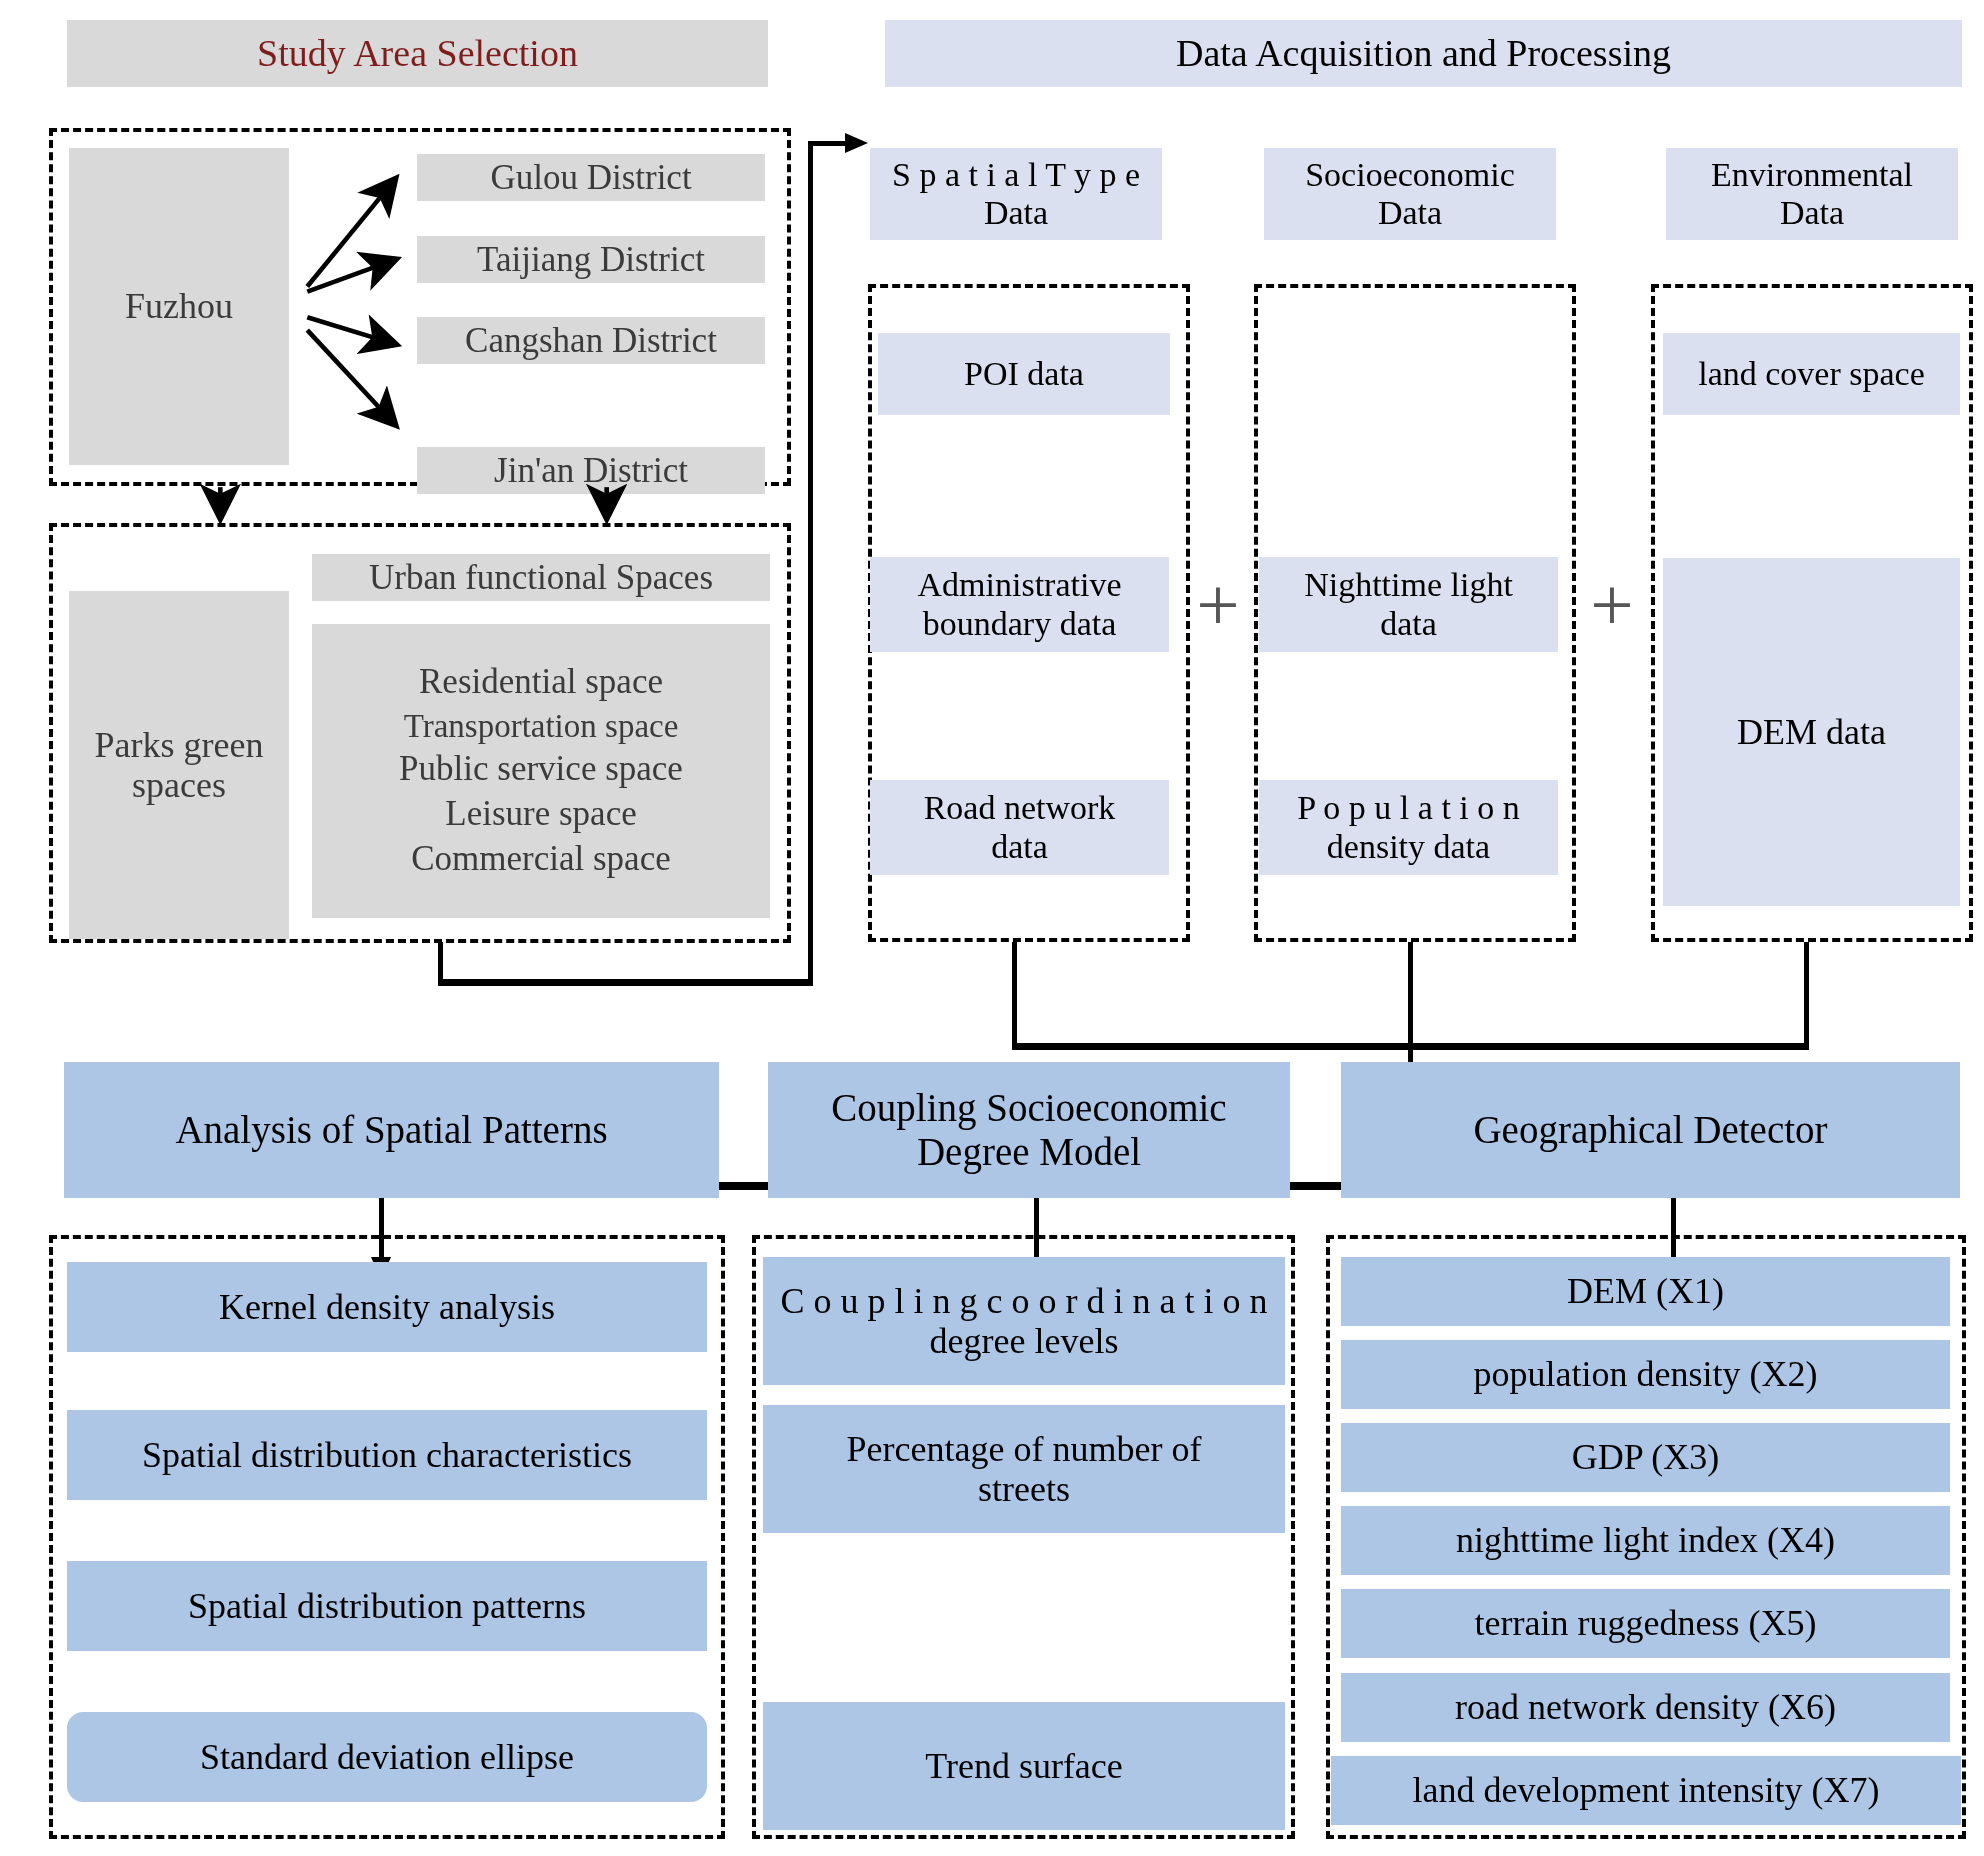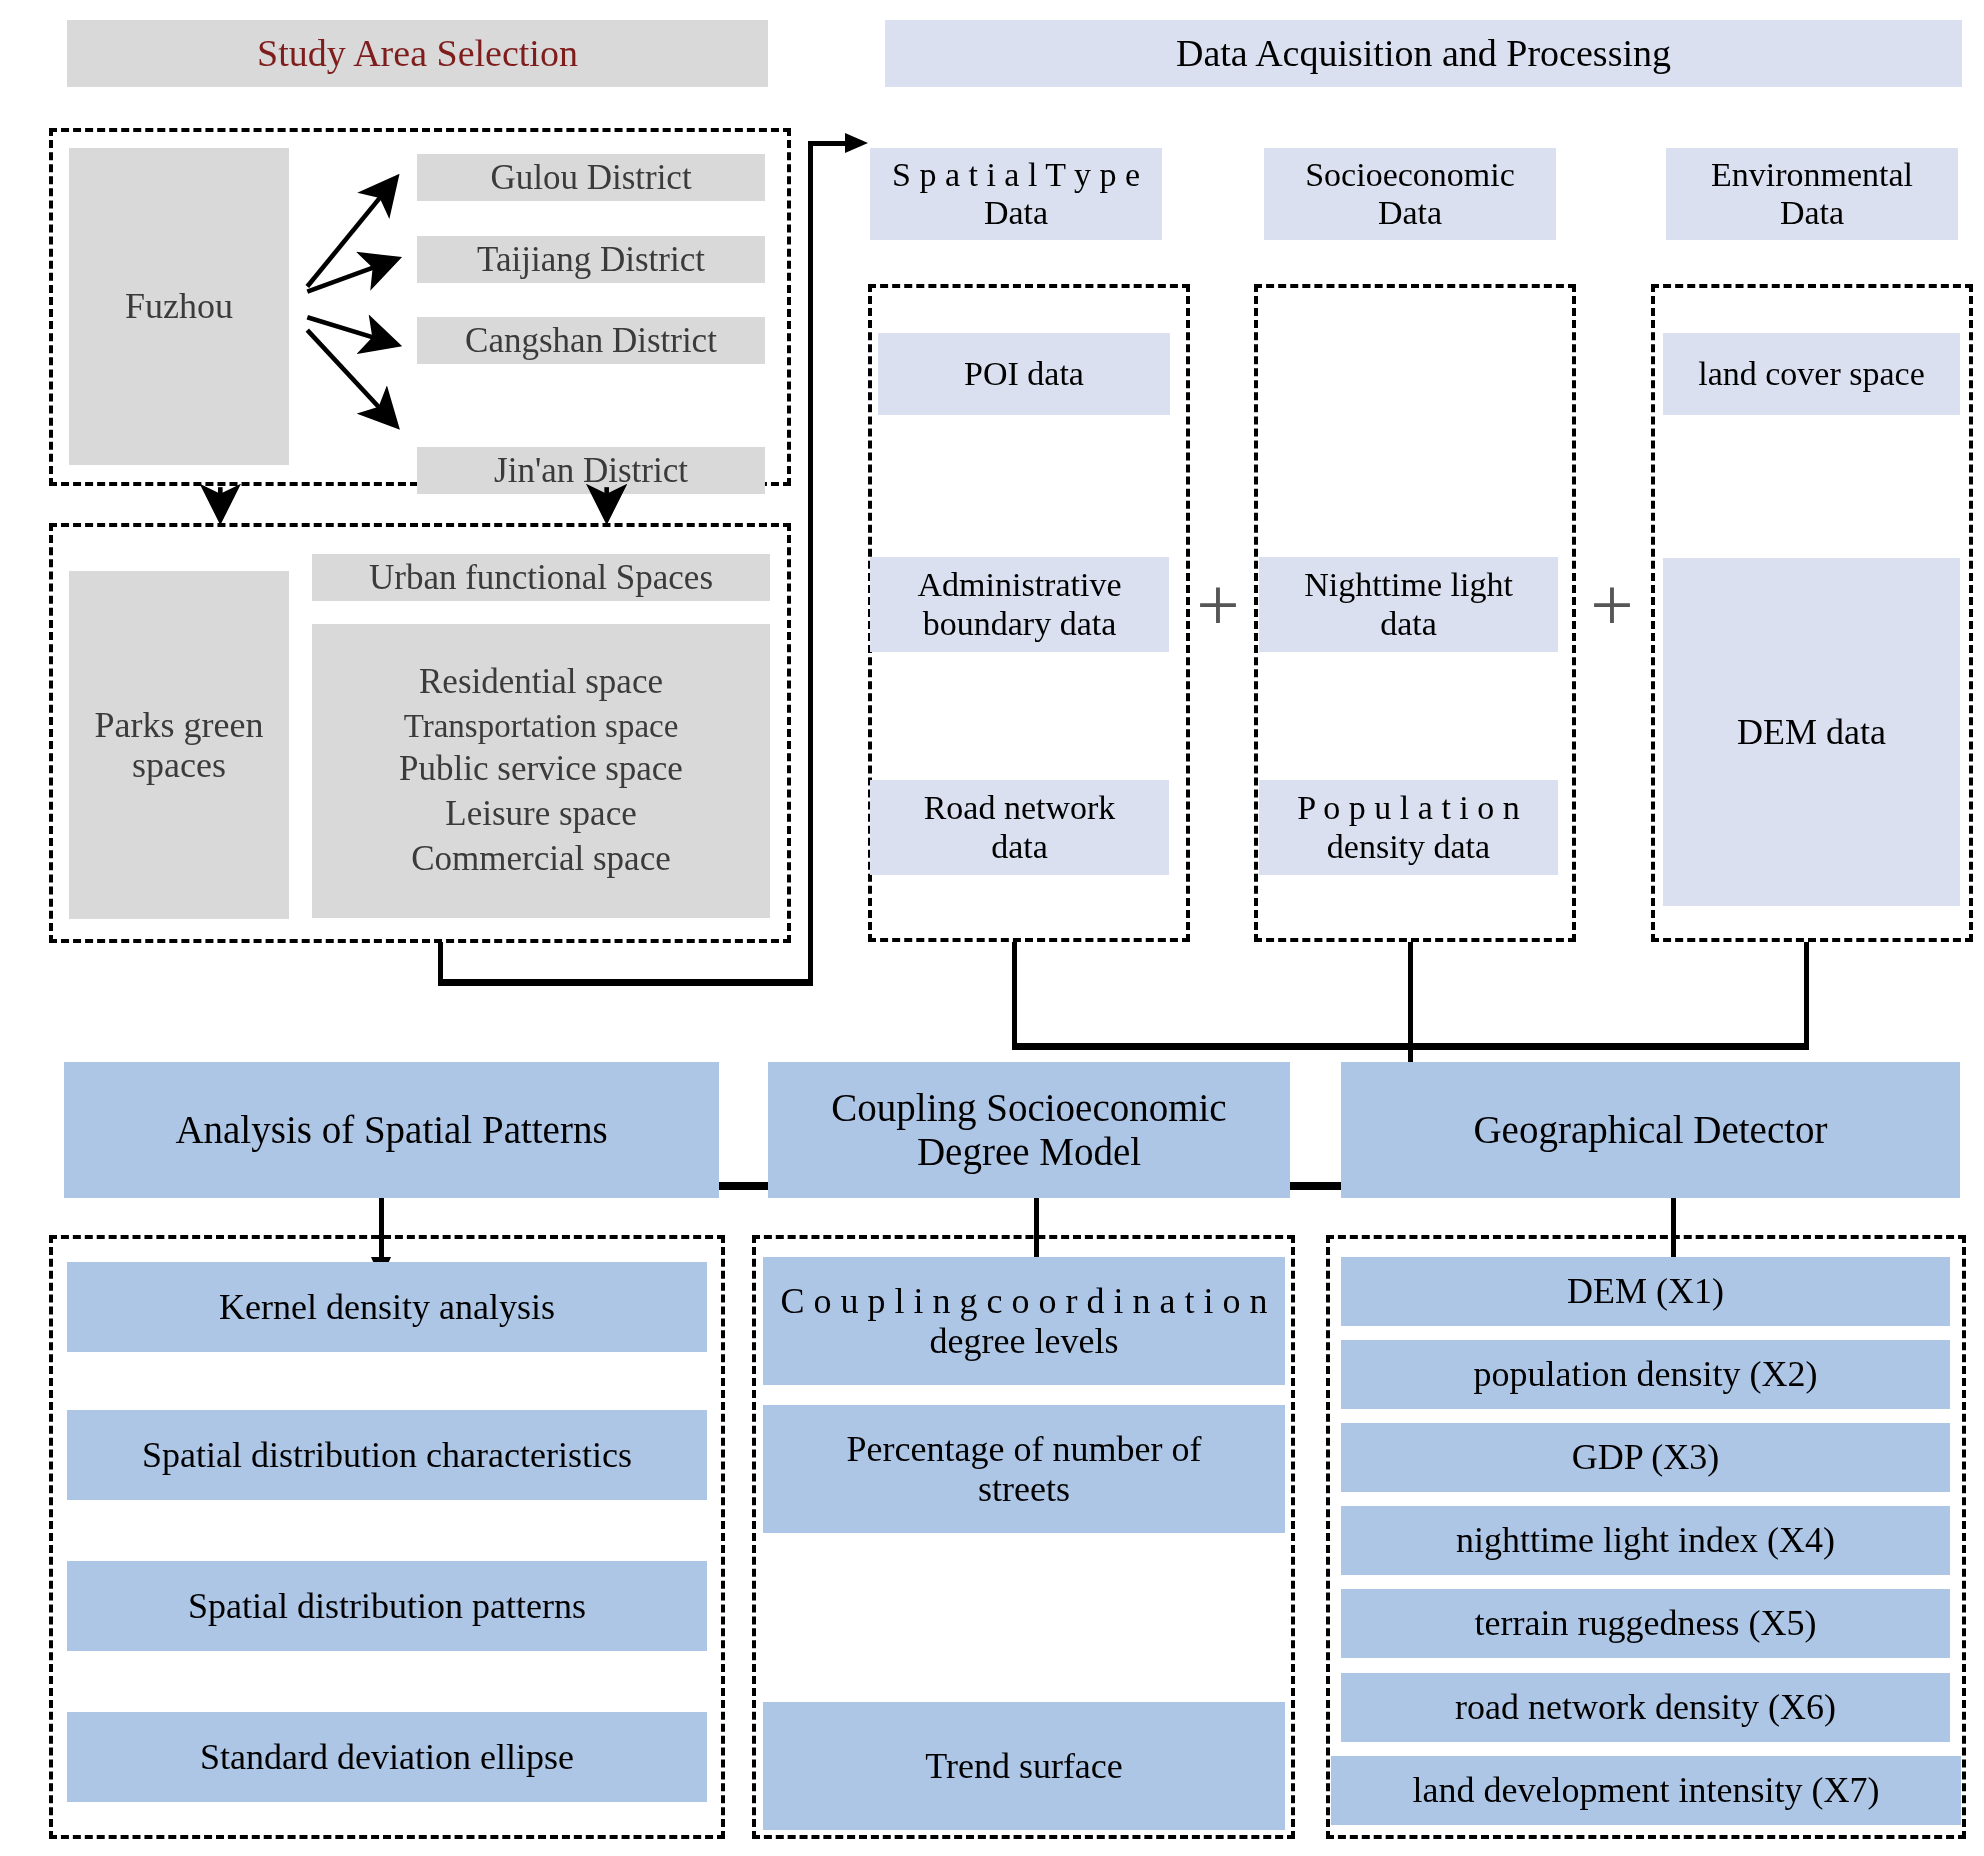--- a/index.html
+++ b/index.html
@@ -102,21 +102,21 @@
     </g>
 
     <g stroke="#000" stroke-width="9" fill="none">
       <line x1="430" y1="952" x2="430" y2="1010" marker-end="url(#ahd)"></line>
       <line x1="1185" y1="952" x2="1185" y2="1010" marker-end="url(#ahd)"></line>
     </g>
   </svg>
 
   <div class="abs dashframe" style="left:49px; top:523px; width:742px; height:420px;"></div>
 
-  <div class="abs box gray" style="left:69px; top:571px; width:220px; height:348px; font-size:36px; white-space:pre-line;">Parks  green
+  <div class="abs box gray" style="left:69px; top:591px; width:220px; height:348px; font-size:36px; white-space:pre-line;">Parks  green
 spaces</div>
 
   <div class="abs box gray" style="left:312px; top:554px; width:458px; height:47px; font-size:35px;">Urban functional Spaces</div>
 
   <div class="abs gray" style="left:312px; top:624px; width:458px; height:294px; display:flex; flex-direction:column;
               align-items:center; justify-content:center; color:#3b3b3b;">
     <div style="font-size:35px; line-height:1.28;">Residential space</div>
     <div style="font-size:33px; line-height:1.28;">Transportation space</div>
     <div style="font-size:35px; line-height:1.28;">Public service space</div>
     <div style="font-size:35px; line-height:1.28;">Leisure space</div>
@@ -178,21 +178,21 @@
 
   <div class="abs box mblue" style="left:64px; top:1062px; width:655px; height:136px; font-size:39px; white-space:pre-line;">Analysis of Spatial Patterns</div>
   <div class="abs box mblue" style="left:768px; top:1062px; width:522px; height:136px; font-size:39px; white-space:pre-line;">Coupling Socioeconomic
 Degree Model</div>
   <div class="abs box mblue" style="left:1341px; top:1062px; width:619px; height:136px; font-size:39px; white-space:pre-line;">Geographical Detector</div>
 
   <div class="abs dashframe" style="left:49px; top:1235px; width:676px; height:604px;"></div>
   <div class="abs box mblue" style="left:67px; top:1262px; width:640px; height:90px; font-size:36px;">Kernel density analysis</div>
   <div class="abs box mblue" style="left:67px; top:1410px; width:640px; height:90px; font-size:36px;">Spatial distribution characteristics</div>
   <div class="abs box mblue" style="left:67px; top:1561px; width:640px; height:90px; font-size:36px;">Spatial distribution patterns</div>
-  <div class="abs box mblue" style="left:67px; top:1712px; width:640px; height:90px; font-size:36px;">Standard deviation ellipse</div>
+  <div class="abs box mblue" style="left:67px; top:1712px; width:640px; height:90px; font-size:36px;border-radius:16px;">Standard deviation ellipse</div>
 
   <div class="abs dashframe" style="left:752px; top:1235px; width:543px; height:604px;"></div>
   <div class="abs box mblue" style="left:763px; top:1257px; width:522px; height:128px; font-size:36px; white-space:pre-line;">C o u p l i n g   c o o r d i n a t i o n
 degree levels</div>
   <div class="abs box mblue" style="left:763px; top:1405px; width:522px; height:128px; font-size:36px; white-space:pre-line;">Percentage  of  number  of
 streets</div>
   <div class="abs box mblue" style="left:763px; top:1702px; width:522px; height:128px; font-size:36px; white-space:pre-line;">Trend surface</div>
 
   <div class="abs dashframe" style="left:1326px; top:1235px; width:640px; height:604px;"></div>
   <div class="abs box mblue" style="left:1341px; top:1257px; width:609px; height:69px; font-size:36px;">DEM (X1)</div>

